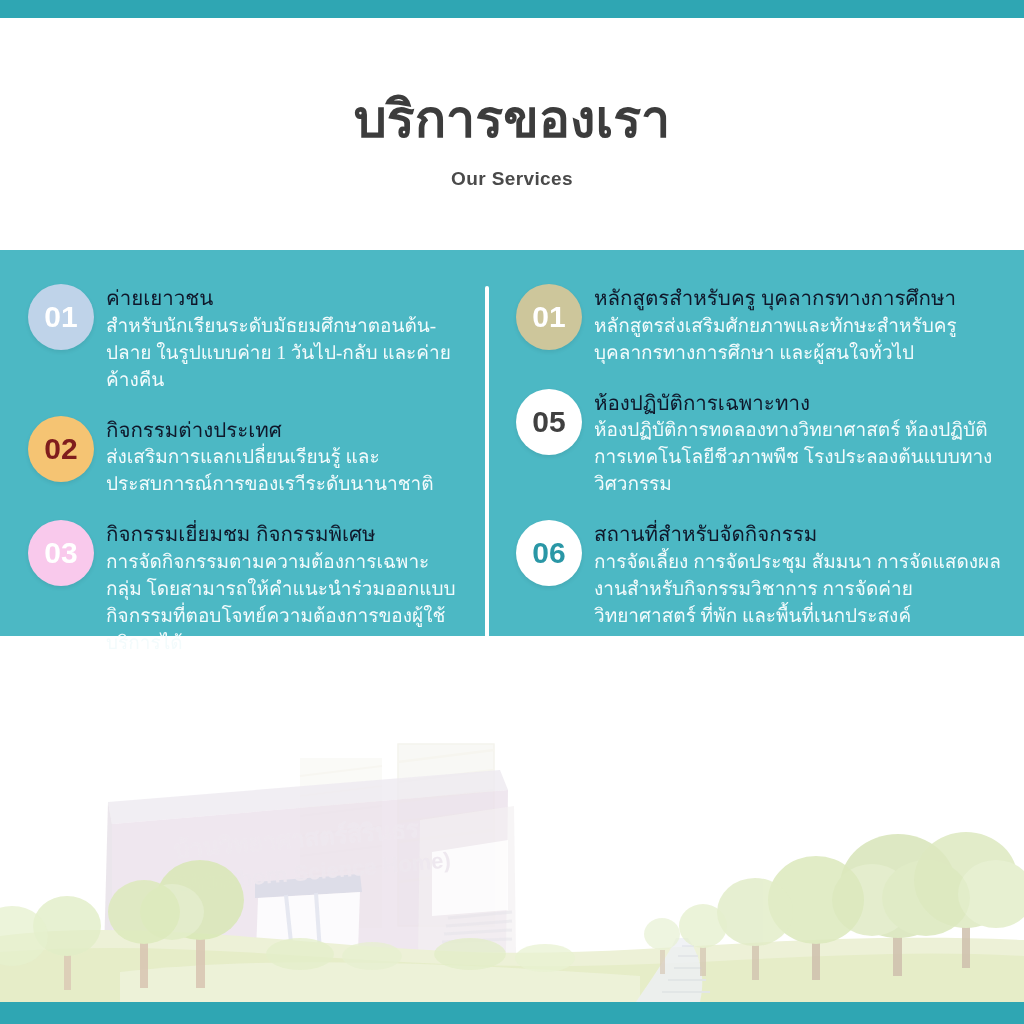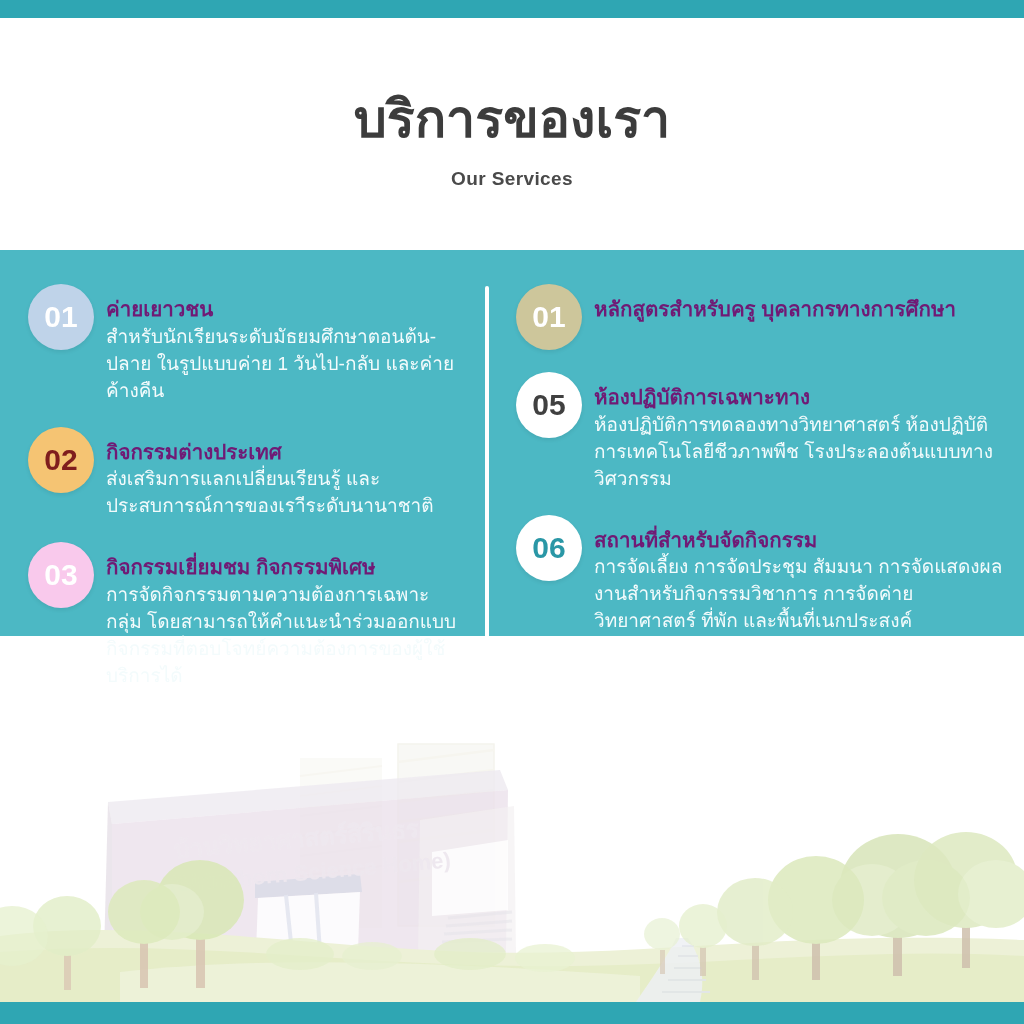--- a/index.html
+++ b/index.html
@@ -98,33 +98,34 @@
     align-items: center;
     justify-content: center;
     font-size: 30px;
     font-weight: 700;
     margin-right: 12px;
     margin-top: 4px;
     box-shadow: 0 2px 4px rgba(0,0,0,0.08);
   }
   .service-text { flex: 1 1 auto; padding-top: 4px; }
   .service-title {
-    margin: 11px 0 1px 0;
+    margin: 0 0 1px 0;
     font-size: 20.5px;
-    font-weight: 700;
-    color: #701a75;
+    font-weight: 400;
+    color: #0f172a;
     line-height: 1.35;
     white-space: nowrap;
   }
   .service-desc {
     margin: 0;
     font-size: 19px;
     font-weight: 400;
     color: #f3fbfc;
     line-height: 1.42;
+    font-family: Liberation Serif, serif;
   }
 
   
   .illustration {
     position: absolute;
     left: 0; top: 740px;
     width: 1024px;
     height: 262px;
     background: #ffffff;
     overflow: hidden;
@@ -179,20 +180,21 @@
   </div>
 
   <div class="col col-right">
 
     <div class="service-item">
       <div class="badge" style="background: rgb(205, 198, 155); color: rgb(255, 255, 255);">
         <span>01</span>
       </div>
       <div class="service-text">
         <h3 class="service-title">หลักสูตรสำหรับครู บุคลากรทางการศึกษา</h3>
+        <p class="service-desc">หลักสูตรส่งเสริมศักยภาพและทักษะสำหรับครู บุคลากรทางการศึกษา และผู้สนใจทั่วไป</p>
       </div>
     </div>
 
     <div class="service-item">
       <div class="badge" style="background: rgb(255, 255, 255); color: #404040;">
         <span>05</span>
       </div>
       <div class="service-text">
         <h3 class="service-title">ห้องปฏิบัติการเฉพาะทาง</h3>
         <p class="service-desc">ห้องปฏิบัติการทดลองทางวิทยาศาสตร์ ห้องปฏิบัติการเทคโนโลยีชีวภาพพืช โรงประลองต้นแบบทางวิศวกรรม</p>

